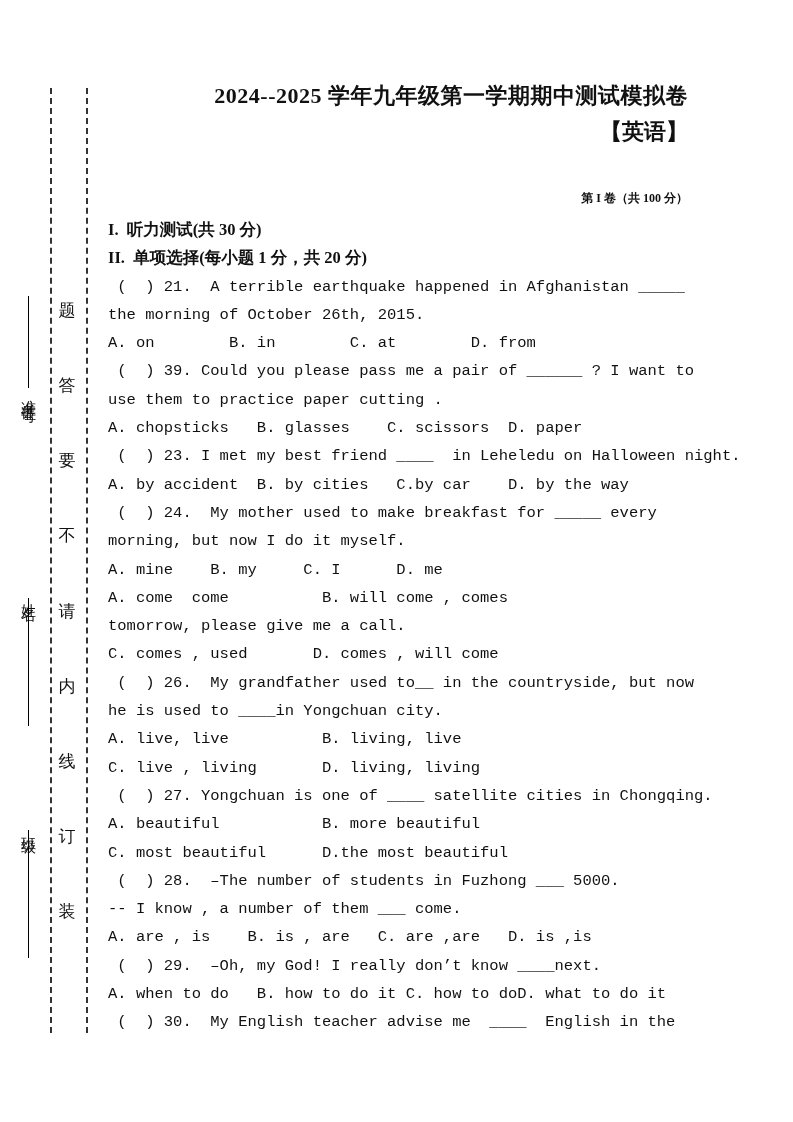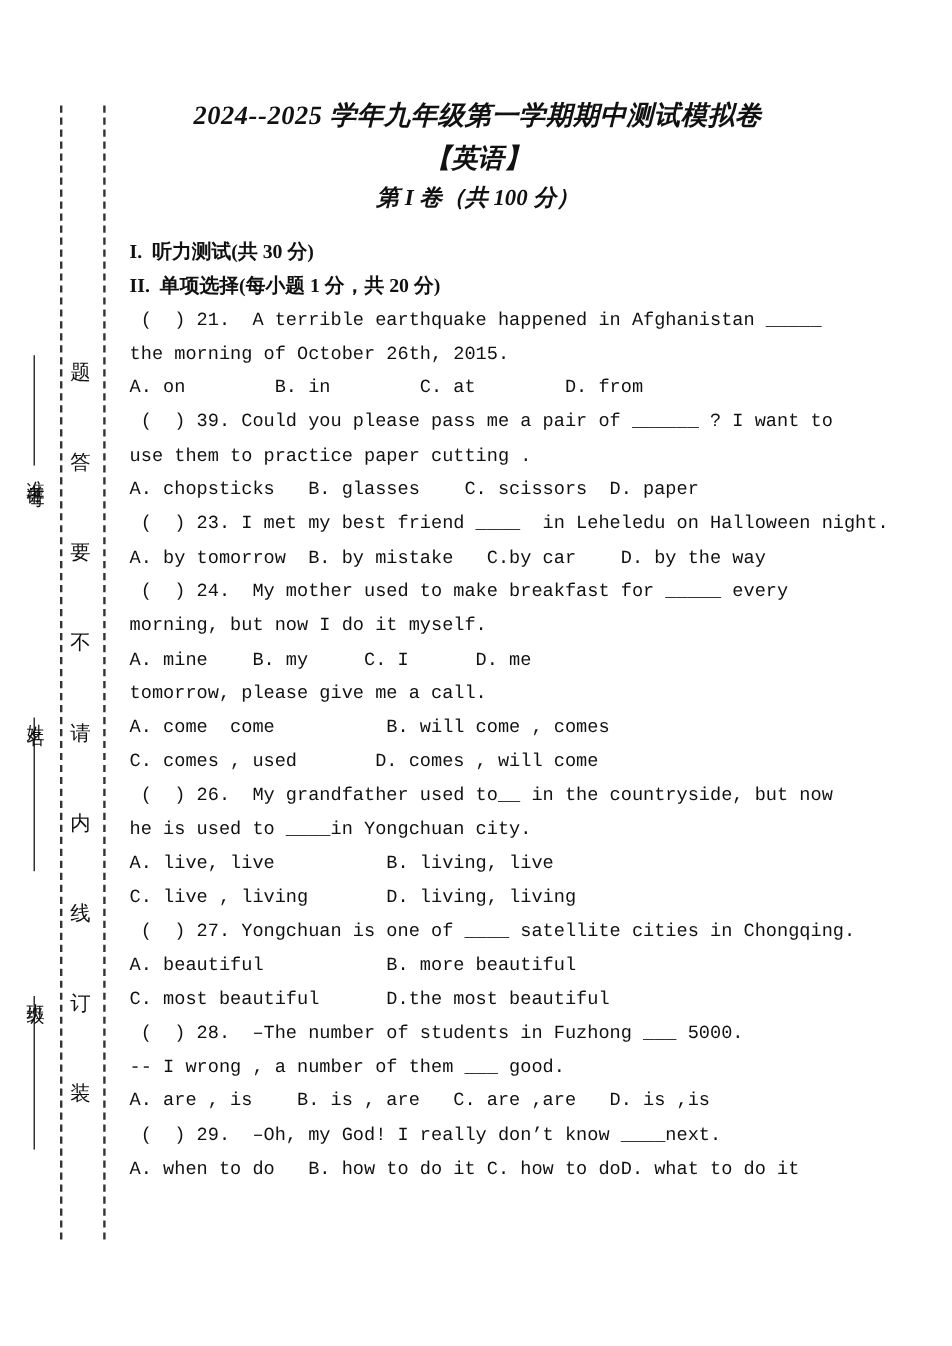--- a/index.html
+++ b/index.html
@@ -36,25 +36,25 @@
   .margin-field .vlabel {
     writing-mode:vertical-rl; text-orientation:upright;
     font-size:15px; letter-spacing:3px; color:#111111;
   }
   .margin-field .vline { width:1px; background:#000000; }
   .field-1 { top:296px; }
   .field-2 { top:592px; }
   .field-3 { top:824px; }
   
   .content { position:absolute; left:108px; top:78px; width:672px; }
-  .header-block { width:580px; text-align:center;font-style:italic; }
+  .header-block { width:580px; text-align:right; }
   .title   { font-size:22px; font-weight:bold; line-height:36px; letter-spacing:0.5px; }
   .subject { font-size:22px; font-weight:bold; line-height:36px; }
-  .volume  { font-size:19px; font-weight:bold; line-height:32px; }
-  .exam-body { margin-top:14px; }
+  .volume  { font-size:12px; font-weight:bold; line-height:32px;margin-top:32px; }
+  .exam-body { margin-top:2px; }
   .line {
     font-family:Liberation Mono, monospace;
     font-size:15.5px; line-height:28.3px;
     white-space:pre; color:#111111;
   }
   .line.heading {
     font-family:"Liberation Serif","DejaVu Serif",serif;
     font-weight:bold; font-size:16.5px;
   }
 </style>
@@ -100,35 +100,36 @@
     <div class="exam-body">
         <div class="line heading">I.  听力测试(共 30 分)</div>
         <div class="line heading">II.  单项选择(每小题 1 分，共 20 分)</div>
         <div class="line"> (  ) 21.  A terrible earthquake happened in Afghanistan _____</div>
         <div class="line">the morning of October 26th, 2015.</div>
         <div class="line">A. on        B. in        C. at        D. from</div>
         <div class="line"> (  ) 39. Could you please pass me a pair of ______ ? I want to</div>
         <div class="line">use them to practice paper cutting .</div>
         <div class="line">A. chopsticks   B. glasses    C. scissors  D. paper</div>
         <div class="line"> (  ) 23. I met my best friend ____  in Leheledu on Halloween night.</div>
-        <div class="line">A. by tomorrow  B. by mistake   C.by car    D. by the way</div>
+        <div class="line">A. by accident  B. by cities   C.by car    D. by the way</div>
         <div class="line"> (  ) 24.  My mother used to make breakfast for _____ every</div>
         <div class="line">morning, but now I do it myself.</div>
         <div class="line">A. mine    B. my     C. I      D. me</div>
+        <div class="line">A. come  come          B. will come , comes</div>
         <div class="line">tomorrow, please give me a call.</div>
-        <div class="line">A. come  come          B. will come , comes</div>
         <div class="line">C. comes , used       D. comes , will come</div>
         <div class="line"> (  ) 26.  My grandfather used to__ in the countryside, but now</div>
         <div class="line">he is used to ____in Yongchuan city.</div>
         <div class="line">A. live, live          B. living, live</div>
         <div class="line">C. live , living       D. living, living</div>
         <div class="line"> (  ) 27. Yongchuan is one of ____ satellite cities in Chongqing.</div>
         <div class="line">A. beautiful           B. more beautiful</div>
         <div class="line">C. most beautiful      D.the most beautiful</div>
         <div class="line"> (  ) 28.  –The number of students in Fuzhong ___ 5000.</div>
-        <div class="line">-- I wrong , a number of them ___ good.</div>
+        <div class="line">-- I know , a number of them ___ come.</div>
         <div class="line">A. are , is    B. is , are   C. are ,are   D. is ,is</div>
         <div class="line"> (  ) 29.  –Oh, my God! I really don’t know ____next.</div>
         <div class="line">A. when to do   B. how to do it C. how to doD. what to do it</div>
+        <div class="line"> (  ) 30.  My English teacher advise me  ____  English in the</div>
       </div>
   </div>
 
 </div>
 
 </body></html>

